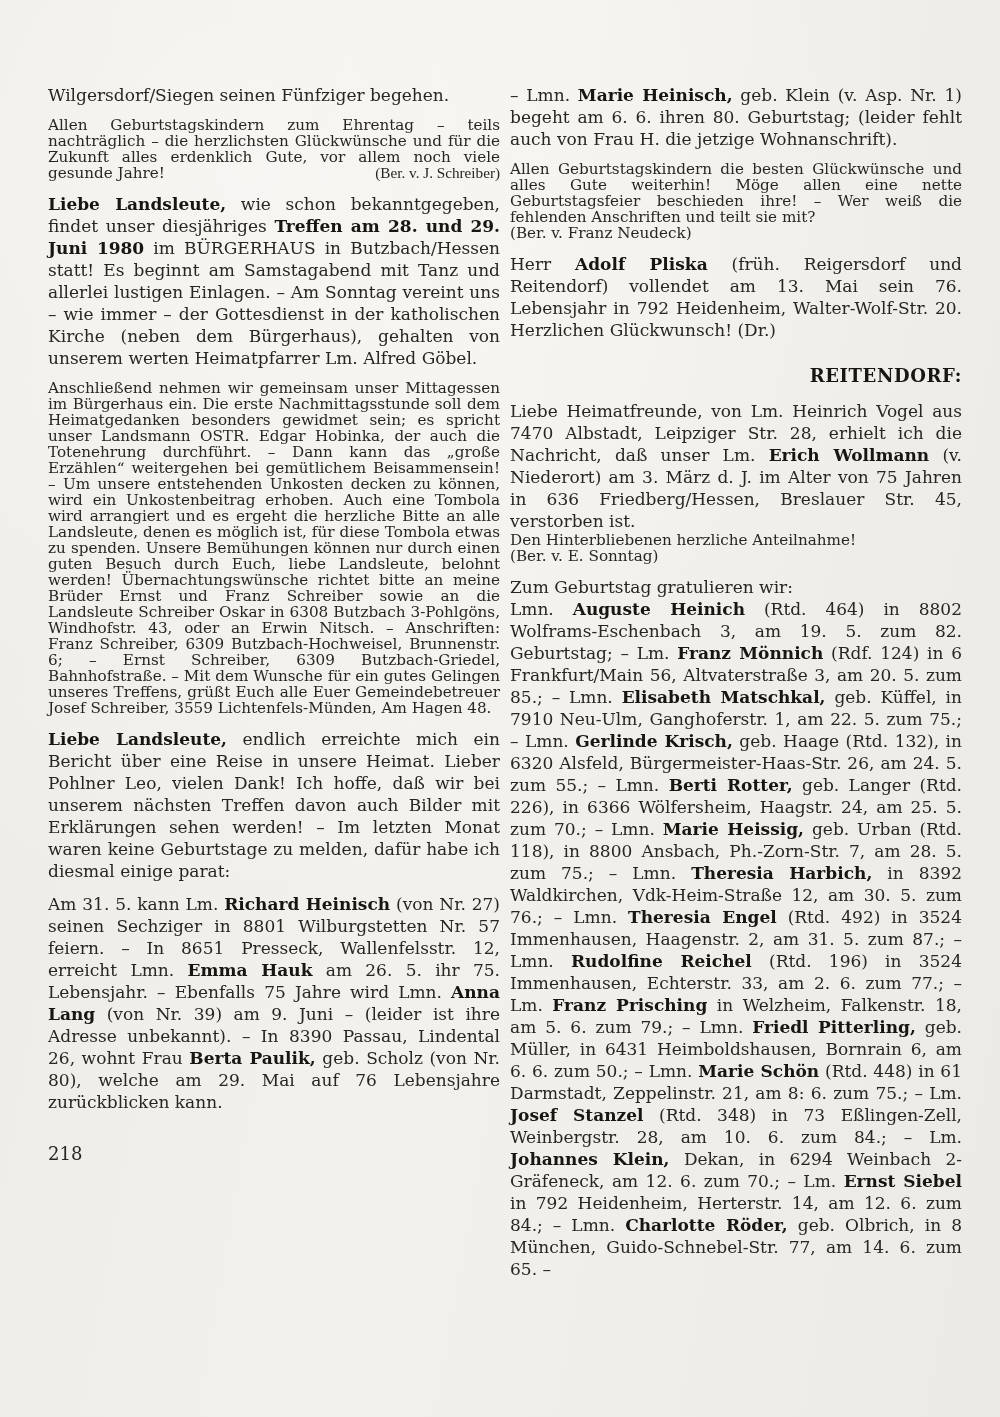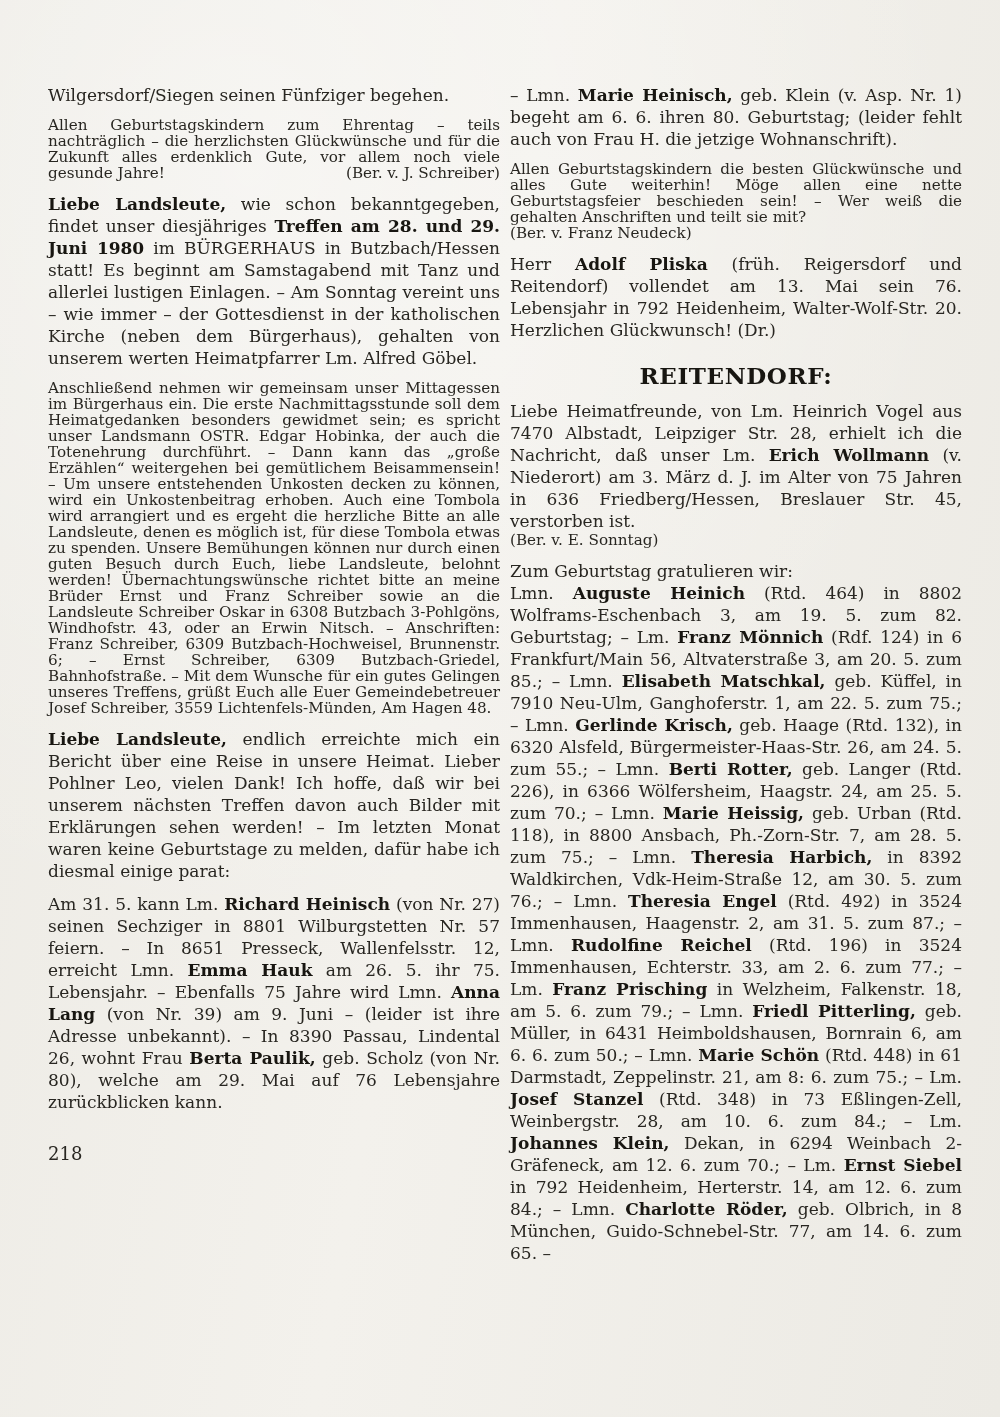--- a/index.html
+++ b/index.html
@@ -23,31 +23,31 @@
   .col-right { left: 510px; }
   .blk {
     margin: 0 0 11px 0;
     text-align: justify;
     hyphens: none;
   }
   .blk::after { content:""; display:block; clear:both; }
   .body  { font-size: 17px;   line-height: 22px; }
   .small { font-size: 15.2px; line-height: 16px; margin-bottom: 12px; }
   .heading {
-    font-size: 23px;
+    font-size: 18px;
     line-height: 22px;
     font-weight: bold;
     letter-spacing: 0.6px;
-    text-align: center;
+    text-align: right;
     margin: 24px 0 13px 0;
   }
   .byline { margin-bottom: 12px; }
   .tight { margin-bottom: 0; }
   .blk b { font-weight: bold; color: #181611; }
-  .float-right { float: right; }
+  .float-right { float: right; font-family: Liberation Serif, serif; }
   .page-number {
     font-size: 18px;
     text-align: left;
     margin-top: 30px;
   }
 </style>
 </head>
 <body>
 
 <div class="page" style="color: rgb(40, 38, 33);">
@@ -56,22 +56,23 @@
     <p class="blk body"><span>Wilgersdorf/Siegen seinen Fünfziger begehen.</span></p>
       <p class="blk small"><span>Allen Geburtstagskindern zum Ehrentag – teils nachträglich – die herzlichsten Glückwünsche und für die Zukunft alles erdenklich Gute, vor allem noch viele gesunde Jahre! </span><span class="float-right">(Ber. v. J. Schreiber)</span></p>
       <p class="blk body"><b>Liebe Landsleute,</b><span> wie schon bekanntgegeben, findet unser diesjähriges </span><b>Treffen am 28. und 29. Juni 1980</b><span> im BÜRGERHAUS in Butzbach/Hessen statt! Es beginnt am Samstagabend mit Tanz und allerlei lustigen Einlagen. – Am Sonntag vereint uns – wie immer – der Gottesdienst in der katholischen Kirche (neben dem Bürgerhaus), gehalten von unserem werten Heimatpfarrer Lm. Alfred Göbel.</span></p>
       <p class="blk small"><span>Anschließend nehmen wir gemeinsam unser Mittagessen im Bürgerhaus ein. Die erste Nachmittagsstunde soll dem Heimatgedanken besonders gewidmet sein; es spricht unser Landsmann OSTR. Edgar Hobinka, der auch die Totenehrung durchführt. – Dann kann das „große Erzählen“ weitergehen bei gemütlichem Beisammensein! – Um unsere entstehenden Unkosten decken zu können, wird ein Unkostenbeitrag erhoben. Auch eine Tombola wird arrangiert und es ergeht die herzliche Bitte an alle Landsleute, denen es möglich ist, für diese Tombola etwas zu spenden. Unsere Bemühungen können nur durch einen guten Besuch durch Euch, liebe Landsleute, belohnt werden! Übernachtungswünsche richtet bitte an meine Brüder Ernst und Franz Schreiber sowie an die Landsleute Schreiber Oskar in 6308 Butzbach 3-Pohlgöns, Windhofstr. 43, oder an Erwin Nitsch. – Anschriften: Franz Schreiber, 6309 Butzbach-Hochweisel, Brunnenstr. 6; – Ernst Schreiber, 6309 Butzbach-Griedel, Bahnhofstraße. – Mit dem Wunsche für ein gutes Gelingen unseres Treffens, grüßt Euch alle Euer Gemeindebetreuer Josef Schreiber, 3559 Lichtenfels-Münden, Am Hagen 48.</span></p>
       <p class="blk body"><b>Liebe Landsleute,</b><span> endlich erreichte mich ein Bericht über eine Reise in unsere Heimat. Lieber Pohlner Leo, vielen Dank! Ich hoffe, daß wir bei unserem nächsten Treffen davon auch Bilder mit Erklärungen sehen werden! – Im letzten Monat waren keine Geburtstage zu melden, dafür habe ich diesmal einige parat:</span></p>
       <p class="blk body"><span>Am 31. 5. kann Lm. </span><b>Richard Heinisch</b><span> (von Nr. 27) seinen Sechziger in 8801 Wilburgstetten Nr. 57 feiern. – In 8651 Presseck, Wallenfelsstr. 12, erreicht Lmn. </span><b>Emma Hauk</b><span> am 26. 5. ihr 75. Lebensjahr. – Ebenfalls 75 Jahre wird Lmn. </span><b>Anna Lang</b><span> (von Nr. 39) am 9. Juni – (leider ist ihre Adresse unbekannt). – In 8390 Passau, Lindental 26, wohnt Frau </span><b>Berta Paulik,</b><span> geb. Scholz (von Nr. 80), welche am 29. Mai auf 76 Lebensjahre zurückblicken kann.</span></p>
       <p class="page-number">218</p>
   </div>
   <div class="col col-right">
       <p class="blk body"><span>– Lmn. </span><b>Marie Heinisch,</b><span> geb. Klein (v. Asp. Nr. 1) begeht am 6. 6. ihren 80. Geburtstag; (leider fehlt auch von Frau H. die jetzige Wohnanschrift).</span></p>
-      <p class="blk small tight"><span>Allen Geburtstagskindern die besten Glückwünsche und alles Gute weiterhin! Möge allen eine nette Geburtstagsfeier beschieden sein! – Wer weiß die gehalten Anschriften und teilt sie mit?</span></p>
+      <p class="blk small tight"><span>Allen Geburtstagskindern die besten Glückwünsche und alles Gute weiterhin! Möge allen eine nette Geburtstagsfeier beschieden ihre! – Wer weiß die fehlenden Anschriften und teilt sie mit?</span></p>
       <p class="blk small byline"><span>(Ber. v. Franz Neudeck)</span></p>
       <p class="blk body"><span>Herr </span><b>Adolf Pliska</b><span> (früh. Reigersdorf und Reitendorf) vollendet am 13. Mai sein 76. Lebensjahr in 792 Heidenheim, Walter-Wolf-Str. 20. Herzlichen Glückwunsch! (Dr.)</span></p>
       <h2 class="blk heading"><b>REITENDORF:</b></h2>
       <p class="blk body tight"><span>Liebe Heimatfreunde, von Lm. Heinrich Vogel aus 7470 Albstadt, Leipziger Str. 28, erhielt ich die Nachricht, daß unser Lm. </span><b>Erich Wollmann</b><span> (v. Niederort) am 3. März d. J. im Alter von 75 Jahren in 636 Friedberg/Hessen, Breslauer Str. 45, verstorben ist.</span></p>
+      <p class="blk small tight"><span>Den Hinterbliebenen herzliche Anteilnahme!</span></p>
       <p class="blk small byline"><span>(Ber. v. E. Sonntag)</span></p>
       <p class="blk body tight"><span>Zum Geburtstag gratulieren wir:</span></p>
       <p class="blk body"><span>Lmn. </span><b>Auguste Heinich</b><span> (Rtd. 464) in 8802 Wolframs-Eschenbach 3, am 19. 5. zum 82. Geburtstag; – Lm. </span><b>Franz Mönnich</b><span> (Rdf. 124) in 6 Frankfurt/Main 56, Altvaterstraße 3, am 20. 5. zum 85.; – Lmn. </span><b>Elisabeth Matschkal,</b><span> geb. Küffel, in 7910 Neu-Ulm, Ganghoferstr. 1, am 22. 5. zum 75.; – Lmn. </span><b>Gerlinde Krisch,</b><span> geb. Haage (Rtd. 132), in 6320 Alsfeld, Bürgermeister-Haas-Str. 26, am 24. 5. zum 55.; – Lmn. </span><b>Berti Rotter,</b><span> geb. Langer (Rtd. 226), in 6366 Wölfersheim, Haagstr. 24, am 25. 5. zum 70.; – Lmn. </span><b>Marie Heissig,</b><span> geb. Urban (Rtd. 118), in 8800 Ansbach, Ph.-Zorn-Str. 7, am 28. 5. zum 75.; – Lmn. </span><b>Theresia Harbich,</b><span> in 8392 Waldkirchen, Vdk-Heim-Straße 12, am 30. 5. zum 76.; – Lmn. </span><b>Theresia Engel</b><span> (Rtd. 492) in 3524 Immenhausen, Haagenstr. 2, am 31. 5. zum 87.; – Lmn. </span><b>Rudolfine Reichel</b><span> (Rtd. 196) in 3524 Immenhausen, Echterstr. 33, am 2. 6. zum 77.; – Lm. </span><b>Franz Prisching</b><span> in Welzheim, Falkenstr. 18, am 5. 6. zum 79.; – Lmn. </span><b>Friedl Pitterling,</b><span> geb. Müller, in 6431 Heimboldshausen, Bornrain 6, am 6. 6. zum 50.; – Lmn. </span><b>Marie Schön</b><span> (Rtd. 448) in 61 Darmstadt, Zeppelinstr. 21, am 8: 6. zum 75.; – Lm. </span><b>Josef Stanzel</b><span> (Rtd. 348) in 73 Eßlingen-Zell, Weinbergstr. 28, am 10. 6. zum 84.; – Lm. </span><b>Johannes Klein,</b><span> Dekan, in 6294 Weinbach 2-Gräfeneck, am 12. 6. zum 70.; – Lm. </span><b>Ernst Siebel</b><span> in 792 Heidenheim, Herterstr. 14, am 12. 6. zum 84.; – Lmn. </span><b>Charlotte Röder,</b><span> geb. Olbrich, in 8 München, Guido-Schnebel-Str. 77, am 14. 6. zum 65. –</span></p>
     </div>
 </div>
 
 </body></html>

